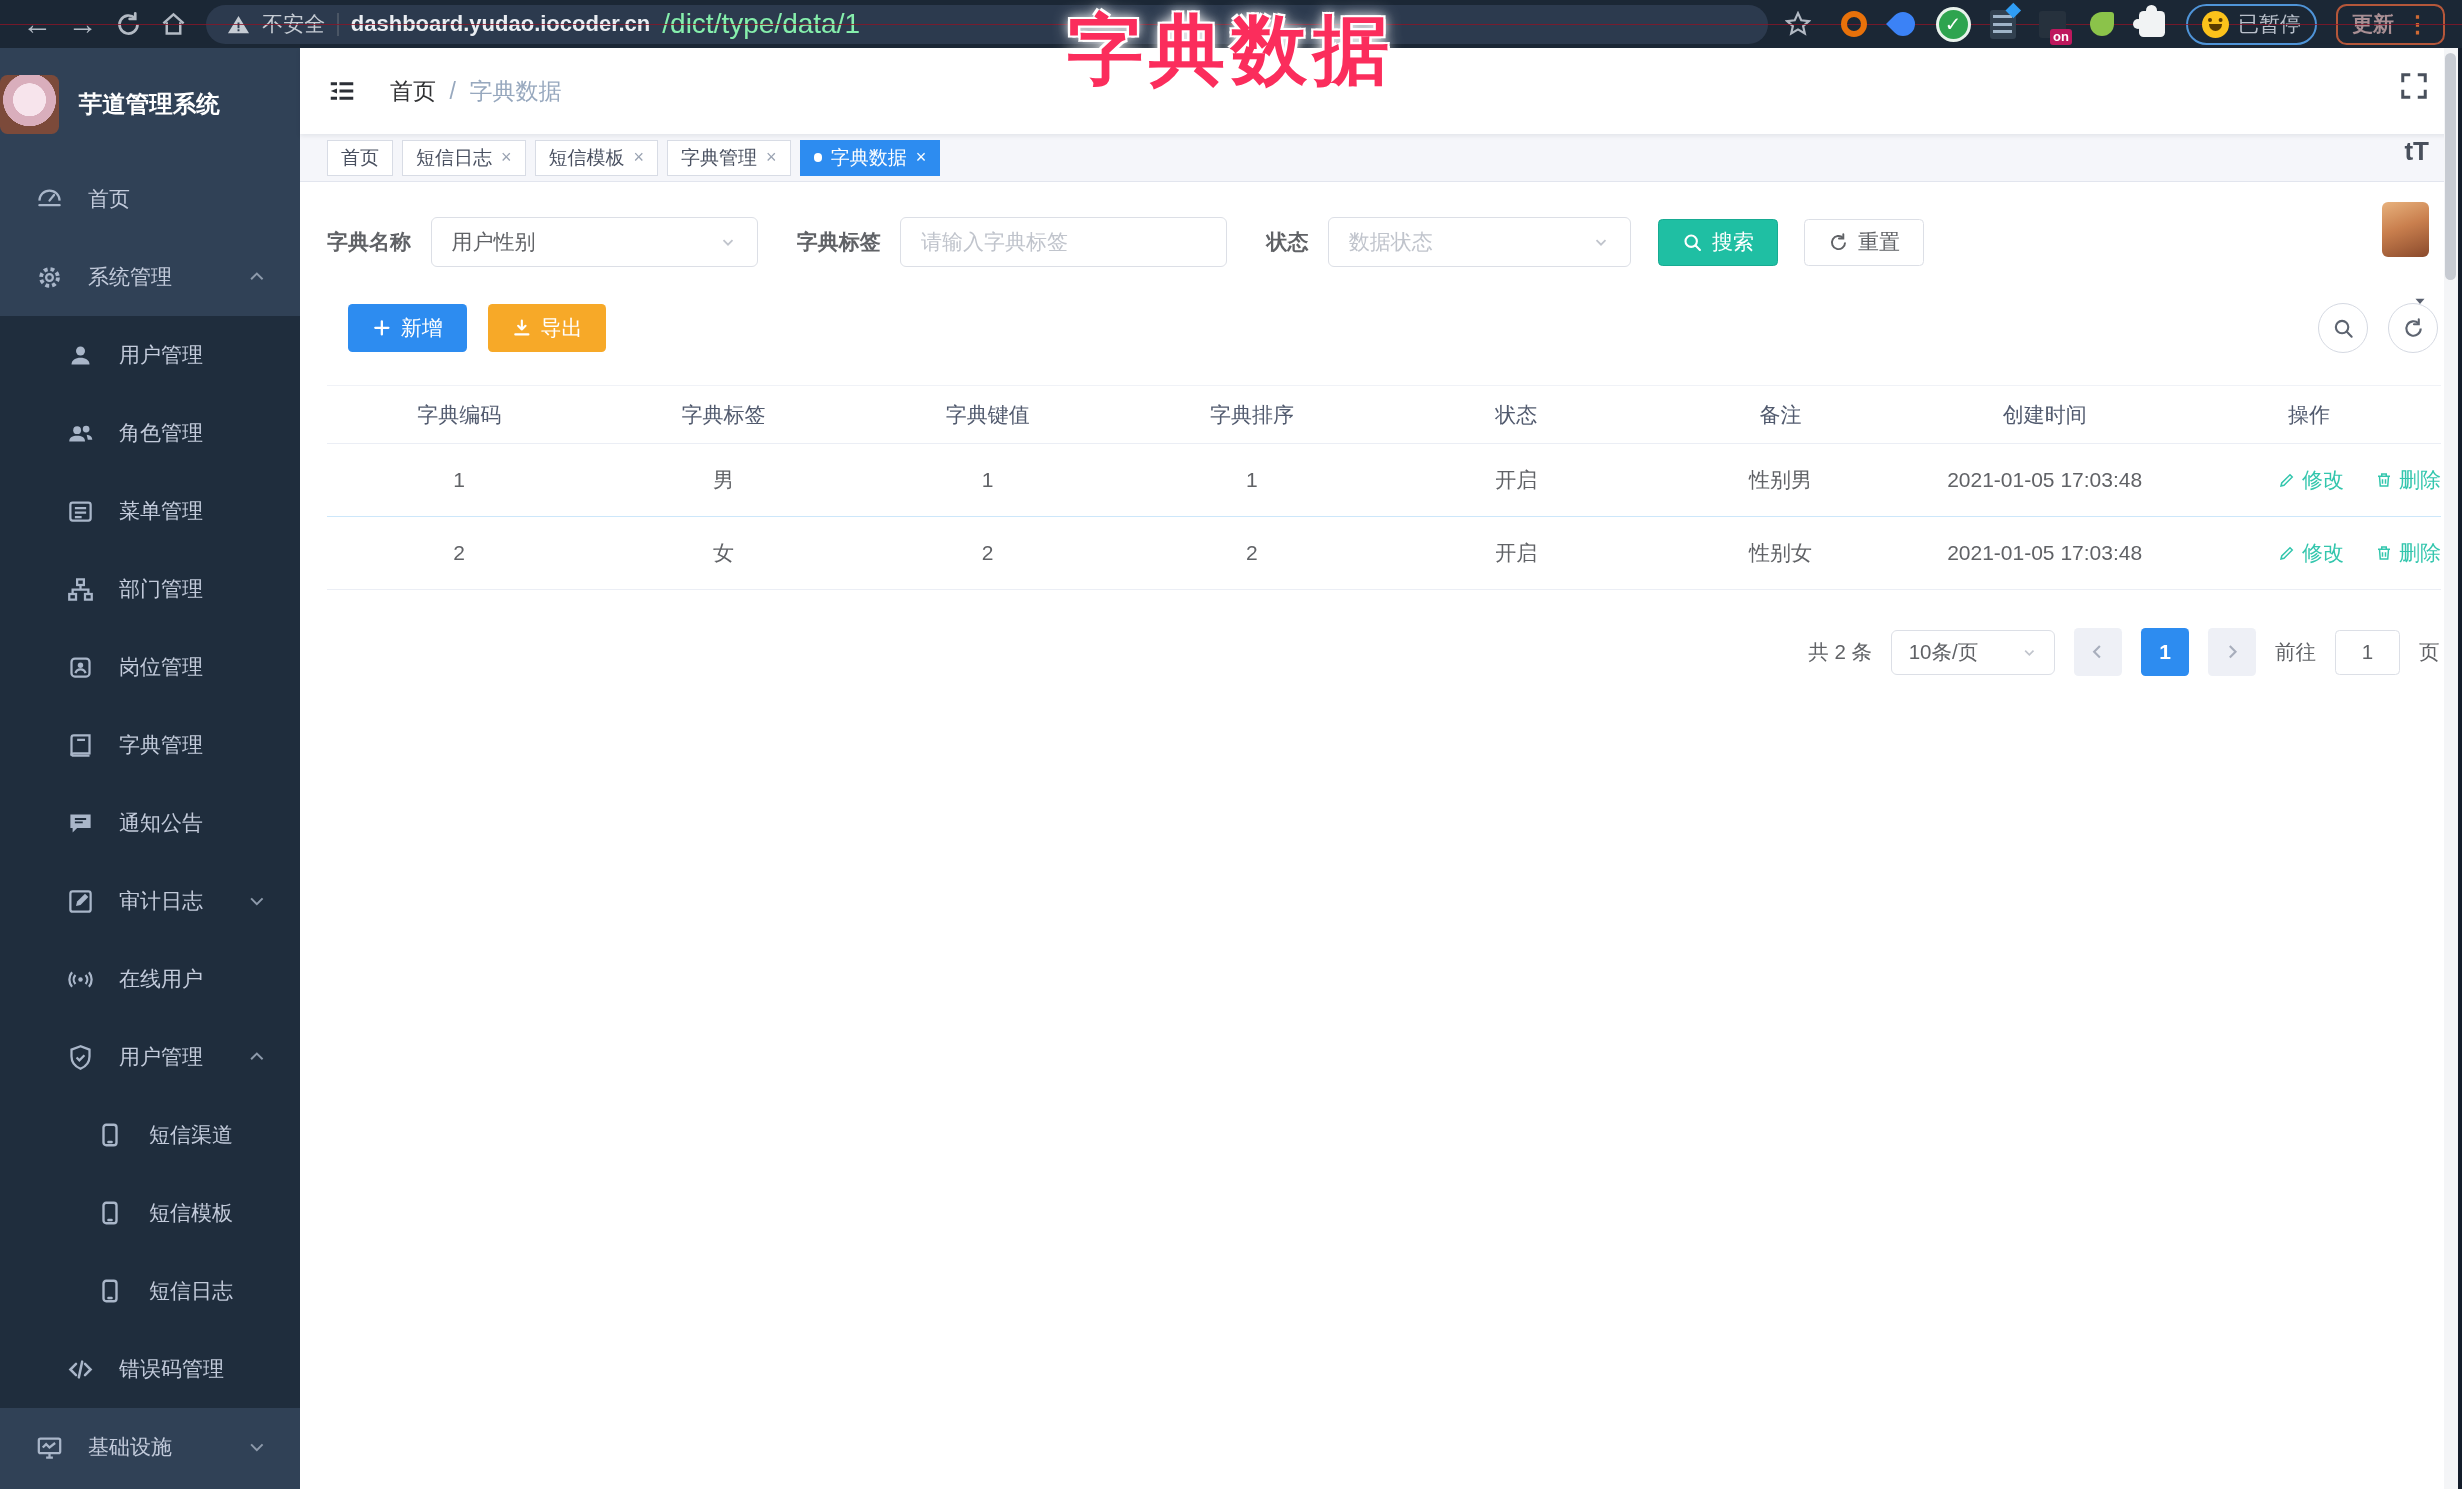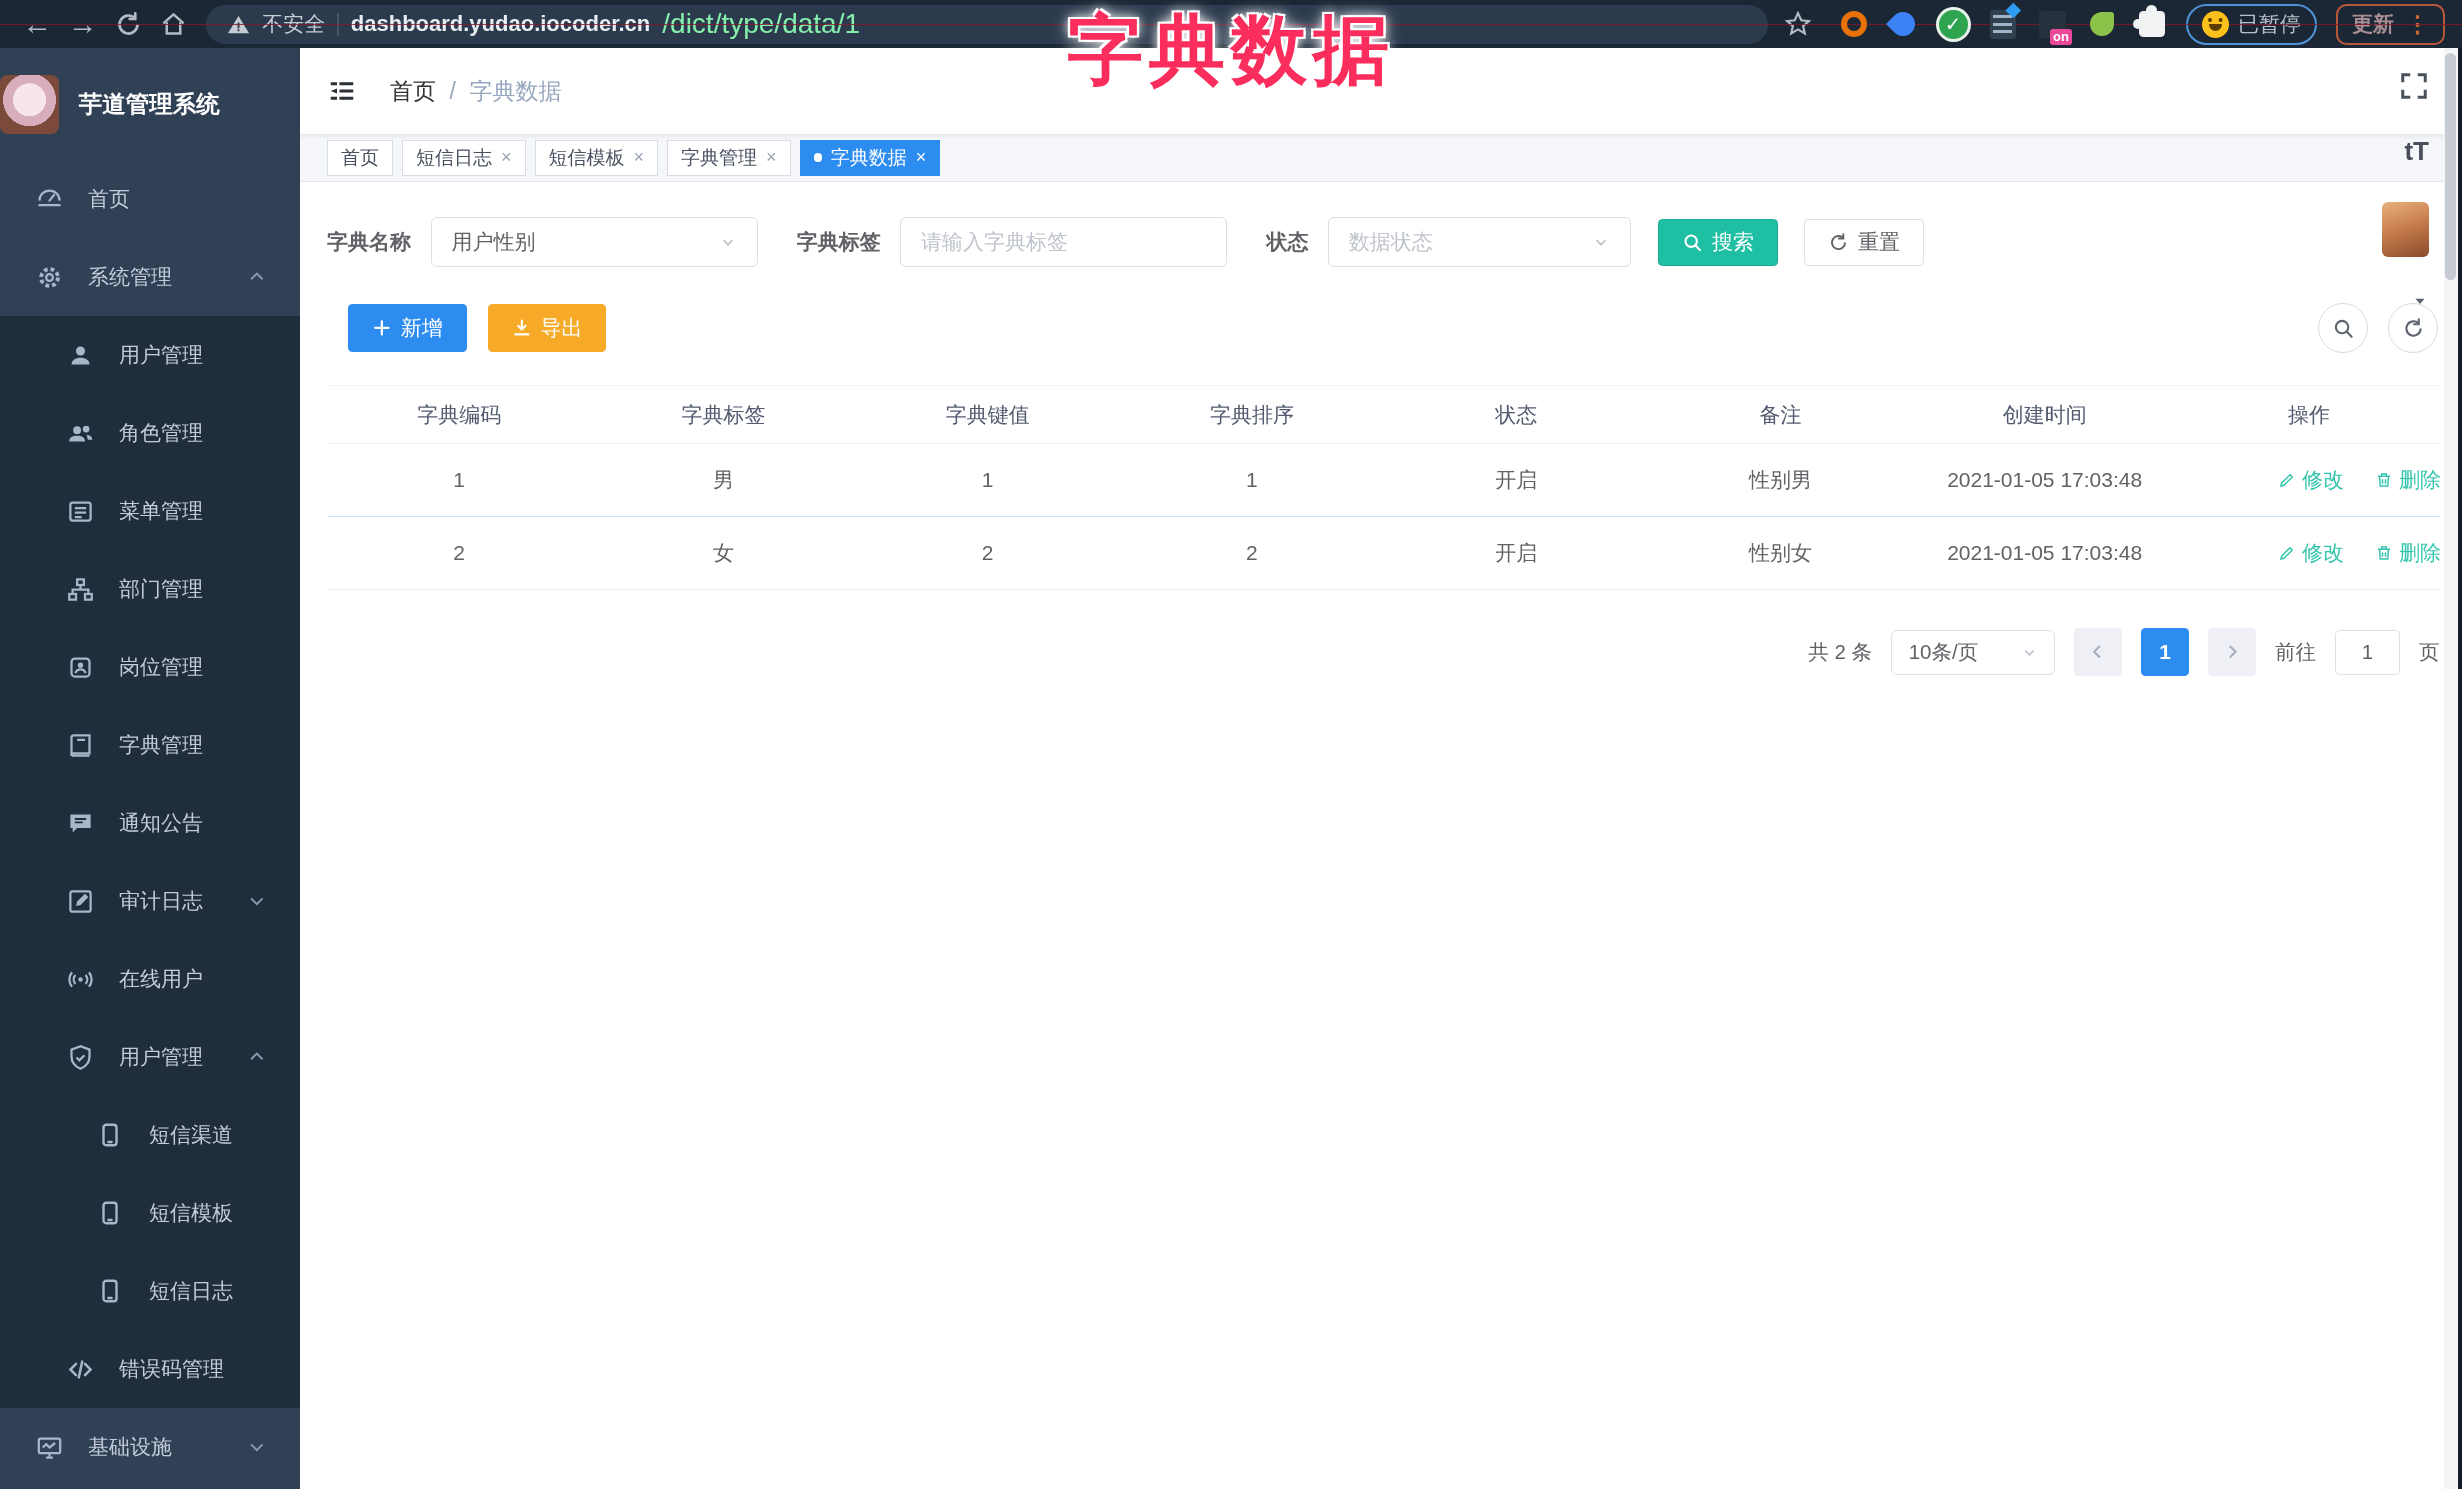--- a/index.html
+++ b/index.html
@@ -18,21 +18,21 @@
   .url-path { color:#86efac; font-size:28px; }
   .chrome-right { margin-left:auto; display:flex; align-items:center; gap:19.7px; }
   .ext { width:30px; height:30px; display:flex; align-items:center; justify-content:center; position:relative; flex-shrink:0; }
   .ext-donut { width:26px; height:26px; border:6.8px solid #e8710a; border-radius:50%; }
   .ext-drop  { width:24px; height:24px; background:#3b82f6; border-radius:50% 50% 50% 0; transform:rotate(45deg); }
   .ext-check { width:29px; height:29px; background:#2ea44f; border-radius:50%; color:#fff; font-size:19.7px; display:flex; align-items:center; justify-content:center; box-shadow:0 0 0 3px #e9f3ec; }
   .ext-bars  { width:26px; height:29px; background:#31404f; border-radius:3px; position:relative; }
   .ext-bars i { position:absolute; left:3.8px; right:3.8px; height:3px; background:#9fb4c8; }
   .ext-bars .d { position:absolute; right:-3px; top:-4.5px; width:10.6px; height:10.6px; background:#2f9df4; transform:rotate(45deg); }
   .ext-on { width:27px; height:27px; background:#26313d; border-radius:3px; position:relative; }
-  .ext-on b { position:absolute; right:-6px; bottom:-7.6px; background:#ec4899; color:#fff; font-size:13px; padding:0.8px 3px; border-radius:3px; font-weight:bold; }
+  .ext-on b { position:absolute; right:-6px; bottom:-7.6px; background:#be185d; color:#fff; font-size:13px; padding:0.8px 3px; border-radius:3px; font-weight:bold; }
   .ext-leaf { width:24px; height:24px; background:#8bc34a; border-radius:50% 3px 50% 50%; }
   .ext-puzzle { width:26px; height:26px; background:#f1f3f4; border-radius:4.5px; position:relative; }
   .ext-puzzle::before { content:""; position:absolute; top:-6px; left:7.6px; width:10.6px; height:10.6px; background:#f1f3f4; border-radius:50%; }
   .ext-puzzle::after { content:""; position:absolute; left:-6px; top:7.6px; width:10.6px; height:10.6px; background:#f1f3f4; border-radius:50%; }
   .pill { height:41px; display:flex; align-items:center; gap:9px; border-radius:21px; padding:0 13.6px; }
   .pill.paused { border:2.3px solid #4f94d8; }
   .emoji-face { width:27px; height:27px; border-radius:50%; background:#fcc21b; position:relative; }
   .emoji-face::before { content:""; position:absolute; left:6px; top:7.6px; width:3.8px; height:3.8px; border-radius:50%; background:#5b3b00; box-shadow:10.6px 0 0 #5b3b00; }
   .emoji-face::after { content:""; position:absolute; left:6.8px; top:13.6px; width:13.6px; height:6.8px; border-radius:0 0 13.6px 13.6px; background:#5b3b00; }
   .pill-label { color:#b9c0cb; font-size:21px; }

